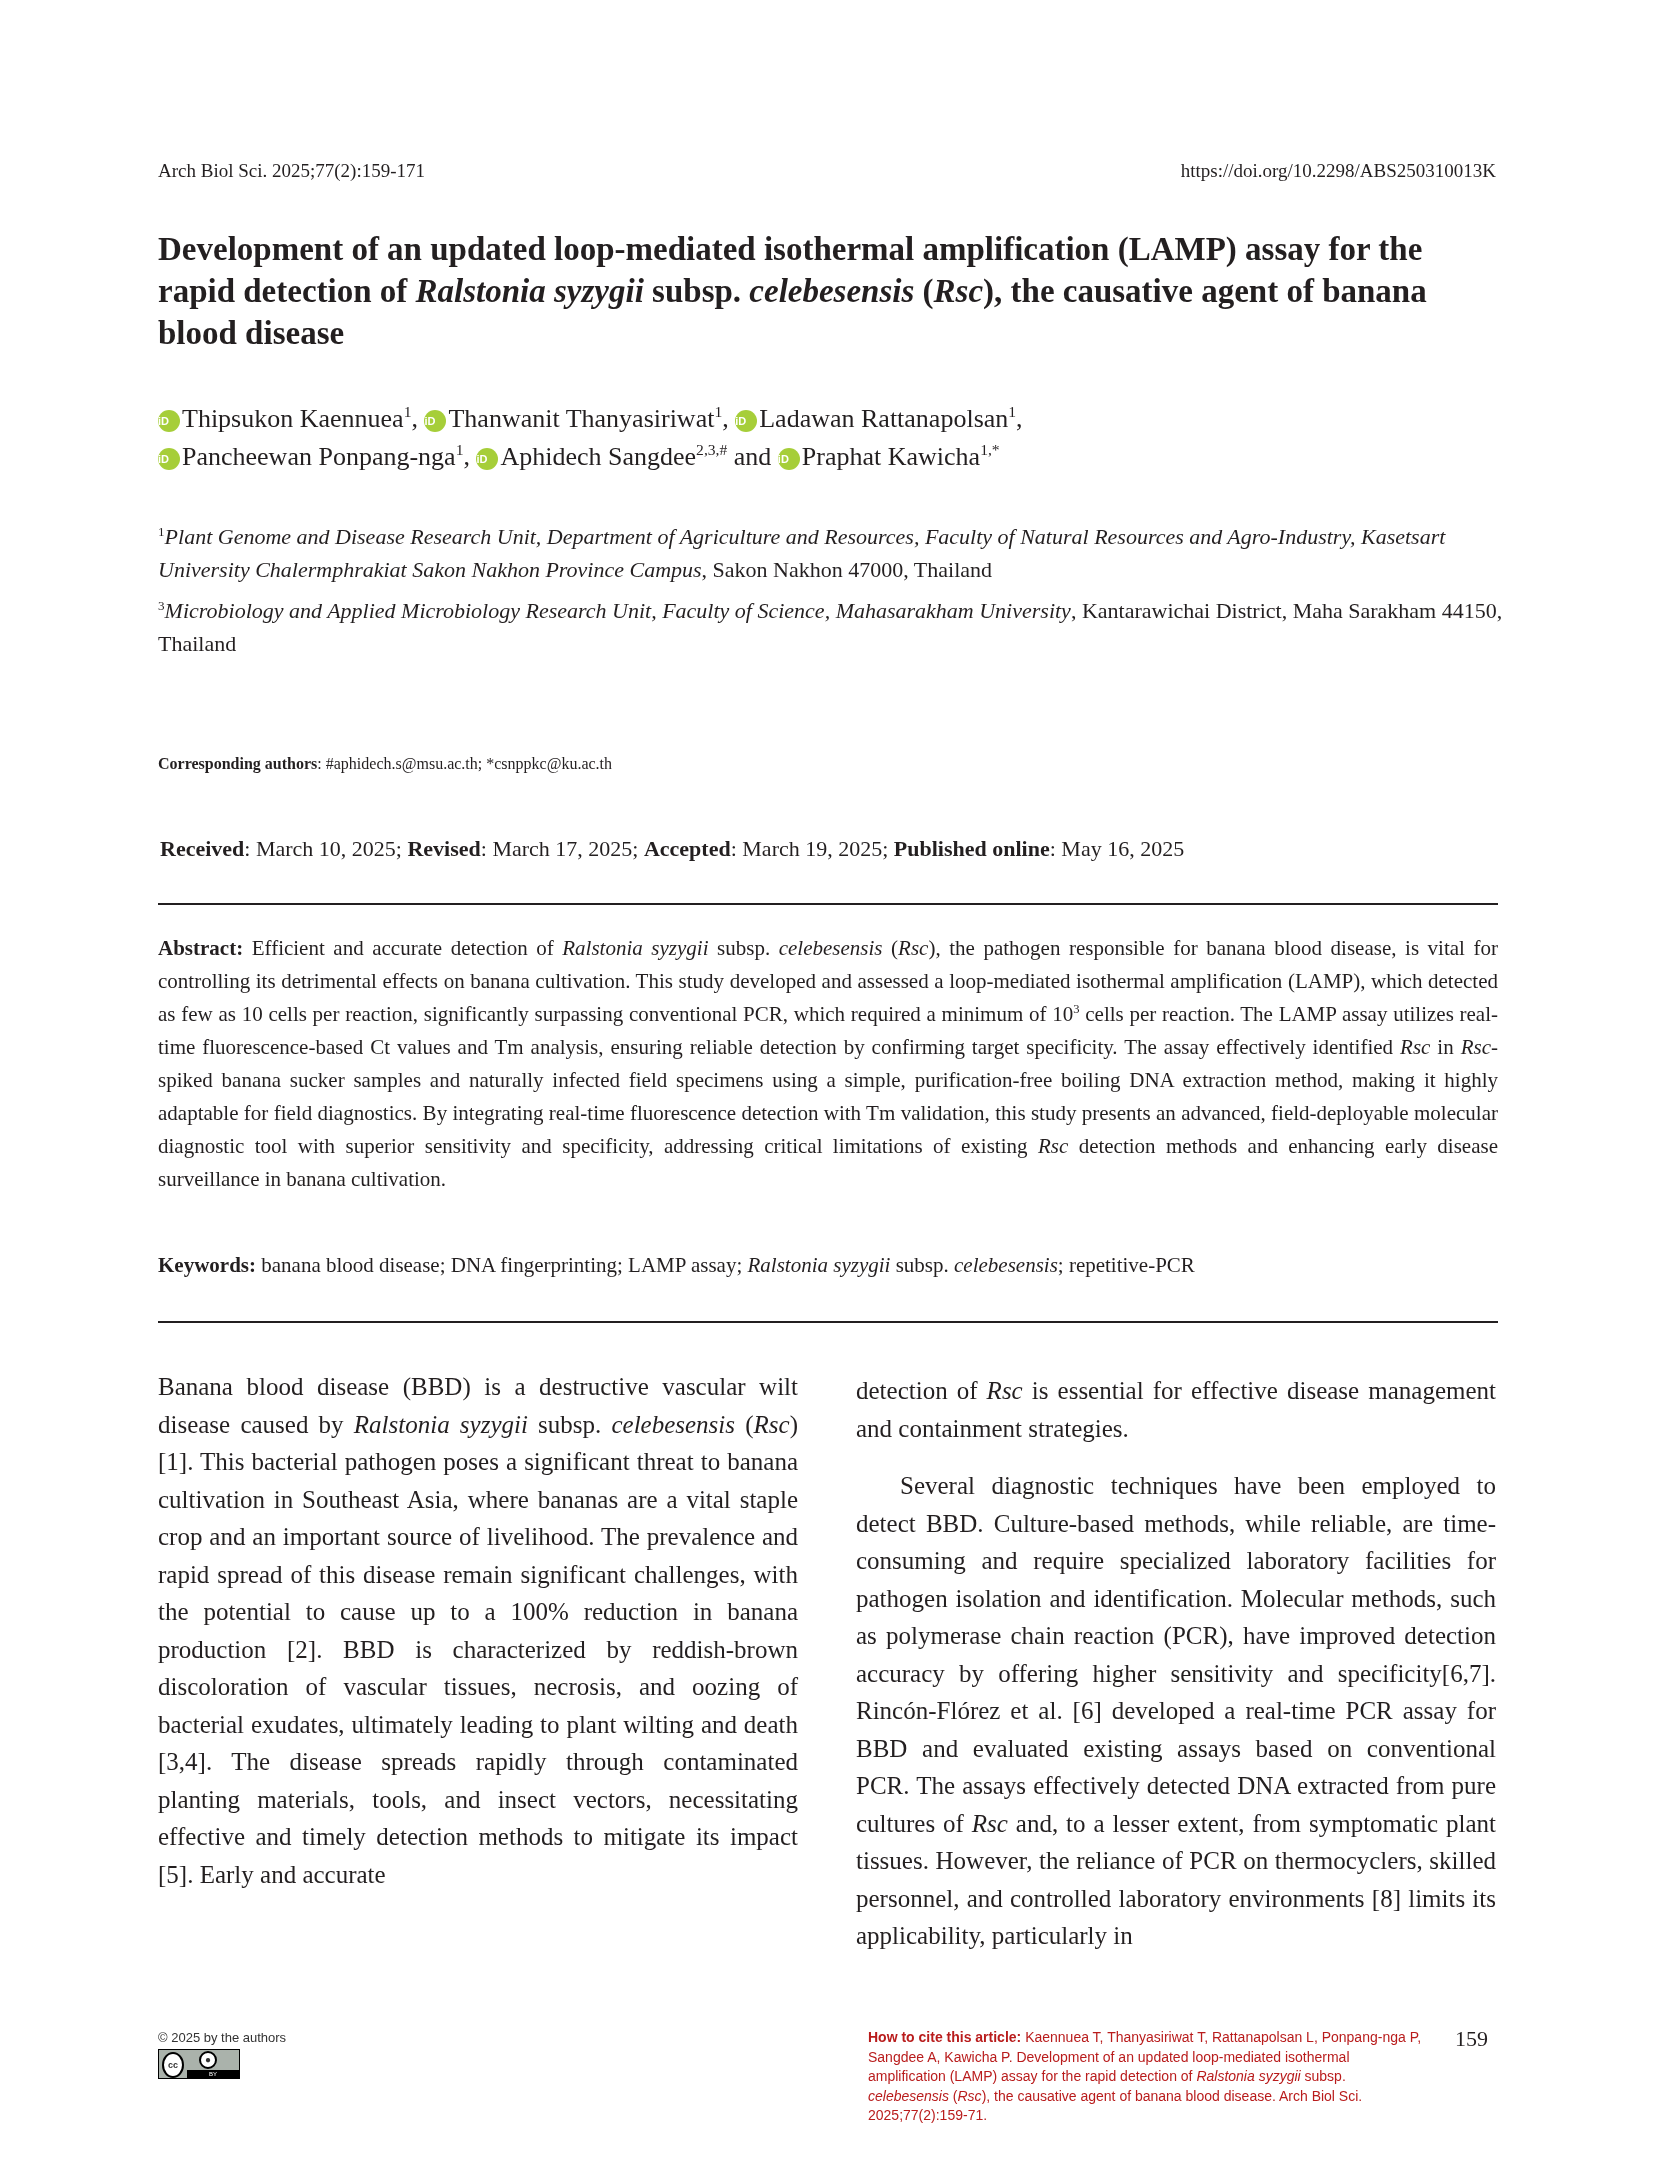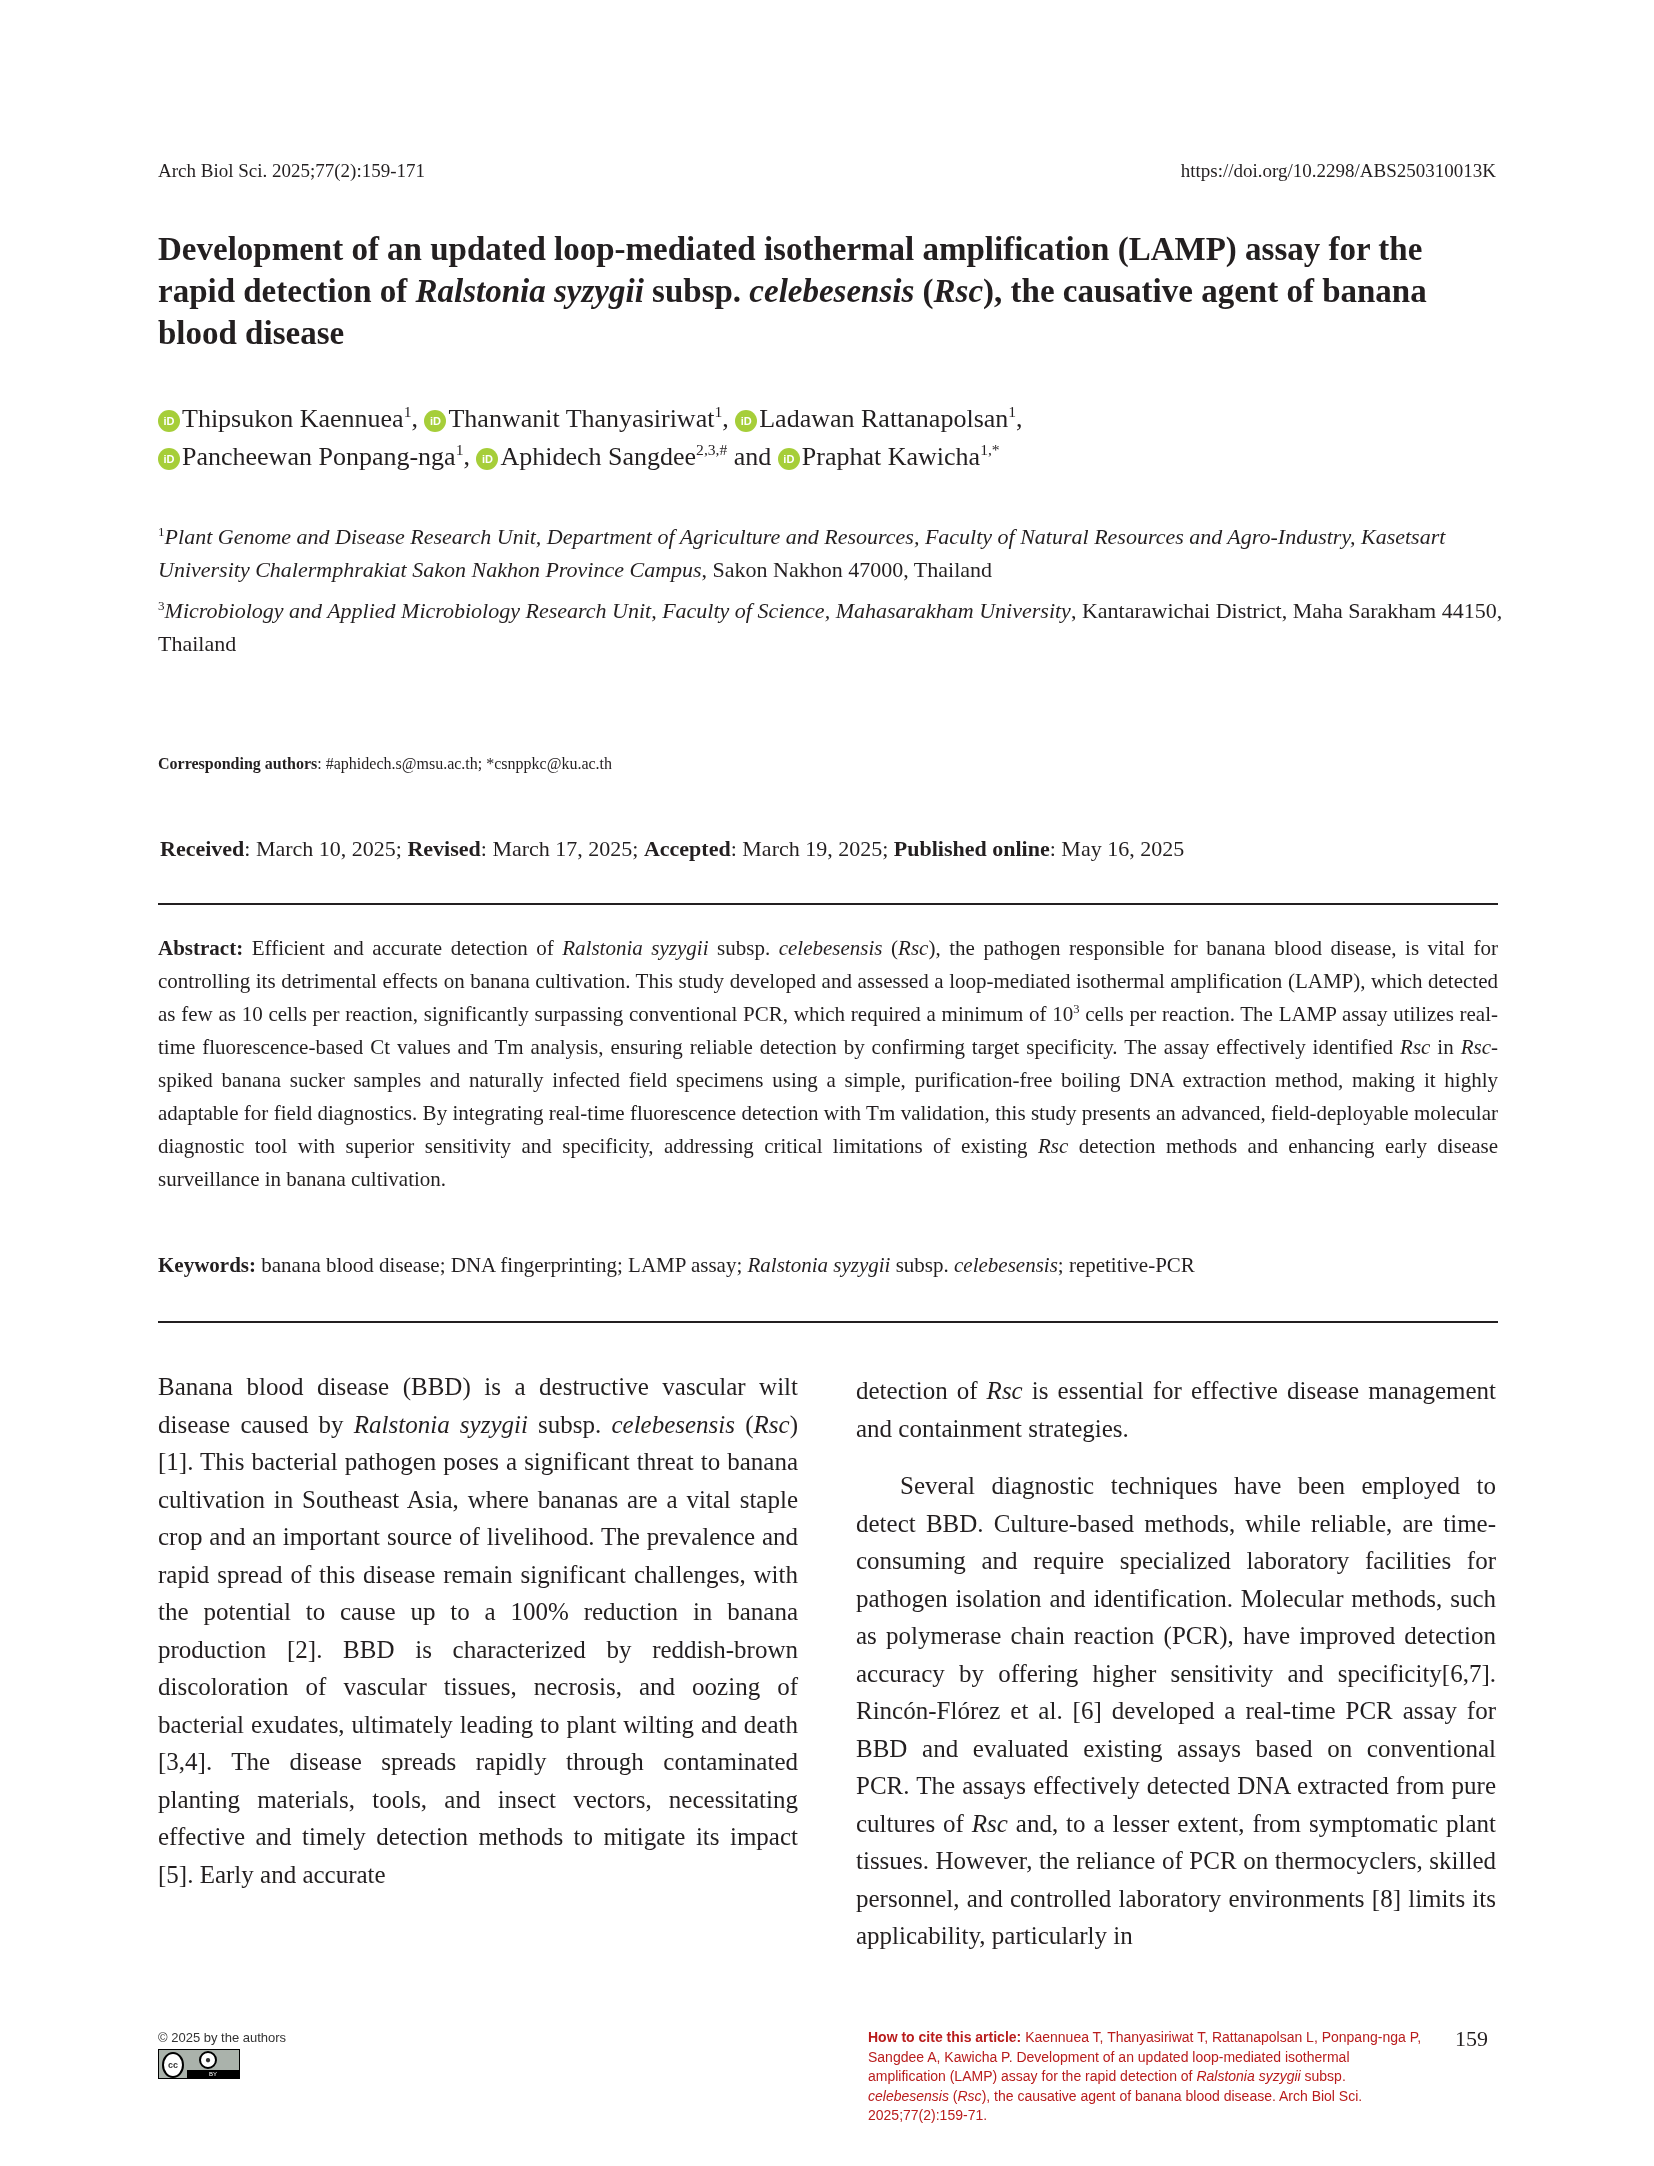--- a/index.html
+++ b/index.html
@@ -3,21 +3,21 @@
 <meta charset="utf-8">
 <style>
   html, body { margin: 0; padding: 0; background: #ffffff; }
   body { width: 1654px; height: 2166px; position: relative; overflow: hidden; color: #231f20; font-family: "Liberation Serif", "DejaVu Serif", serif; }
   .abs { position: absolute; }
   .running { top: 160px; font-size: 19px; letter-spacing: 0; }
   #rh-left { left: 158px; }
   #rh-right { right: 158px; }
   #title { left: 158px; top: 228px; width: 1340px; font-size: 33px; font-weight: bold; line-height: 42px; }
   #authors { left: 158px; top: 400px; width: 1340px; font-size: 26px; line-height: 38px; }
-  .orcid { display: inline-block; width: 22px; height: 22px; border-radius: 50%; background: #a6ce39; color: #fff; font-family: "Liberation Sans", sans-serif; font-size: 11px; font-weight: bold; text-align: center; line-height: 22px; vertical-align: 2px; margin-right: 2px; }
+  .orcid { display: inline-block; width: 22px; height: 22px; border-radius: 50%; background: #a6ce39; color: #fff; font-family: "Liberation Sans", sans-serif; font-size: 11px; font-weight: bold; line-height: 22px; vertical-align: 2px; margin-right: 2px; }
   sup { font-size: 60%; line-height: 0; }
   #affils { left: 158px; top: 520px; width: 1350px; font-size: 22px; line-height: 33px; }
   .affil { margin-bottom: 8px; }
   .affil i { }
   #corresp { left: 158px; top: 755px; font-size: 16px; }
   #dates { left: 160px; top: 836px; font-size: 22px; }
   .divider { left: 158px; width: 1340px; height: 0; border-top: 2px solid #231f20; }
   #div1 { top: 903px; }
   #div2 { top: 1321px; }
   #abstract { left: 158px; top: 932px; width: 1340px; font-size: 21px; line-height: 33px; text-align: justify; }

